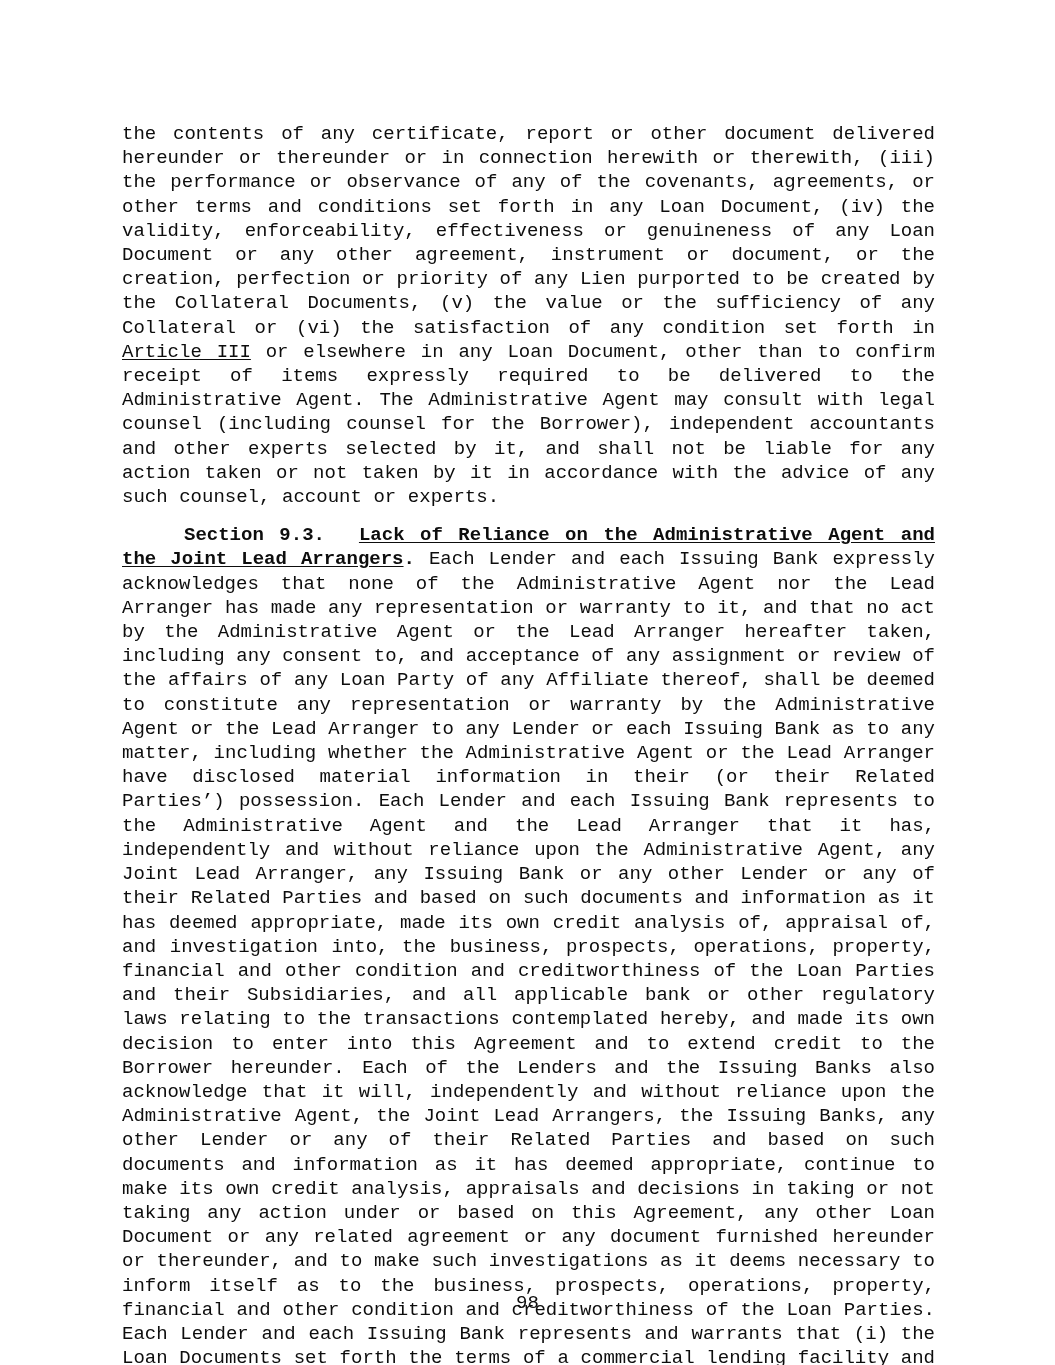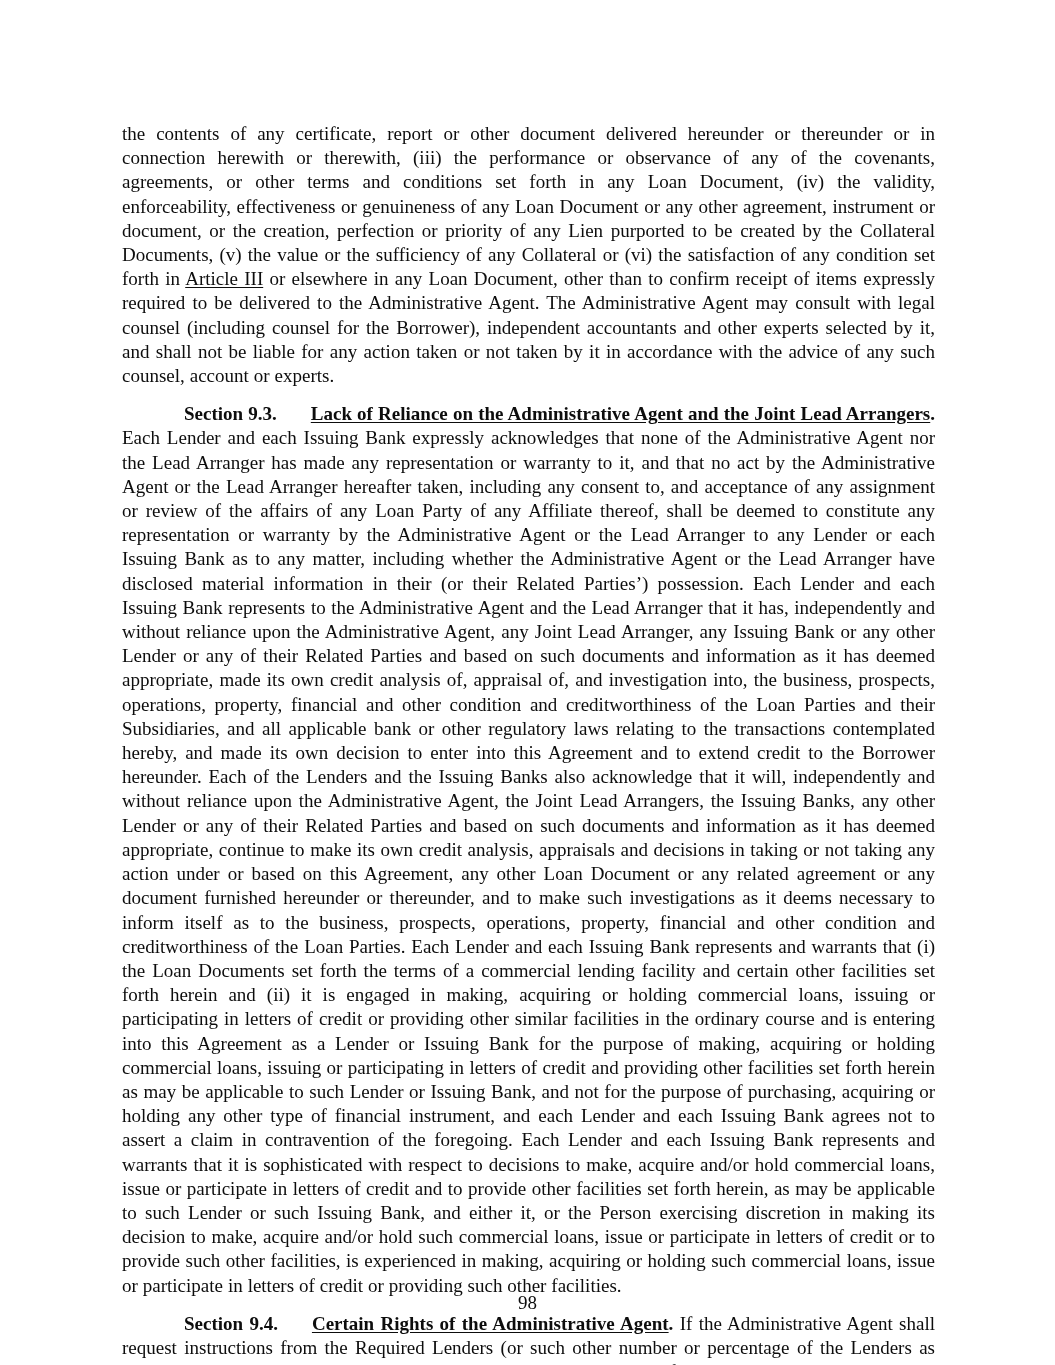--- a/index.html
+++ b/index.html
@@ -5,21 +5,21 @@
   html, body {
     margin: 0;
     padding: 0;
     background: #ffffff;
   }
   .page {
     position: relative;
     width: 1055px;
     height: 1365px;
     background: #ffffff;
-    font-family: Liberation Serif, serif;
+    font-family: Liberation Mono, monospace;
     color: #0d0d0d;
     overflow: hidden;
   }
   .content {
     position: absolute;
     left: 122px;
     top: 122px;
     width: 813px;
   }
   .para {

